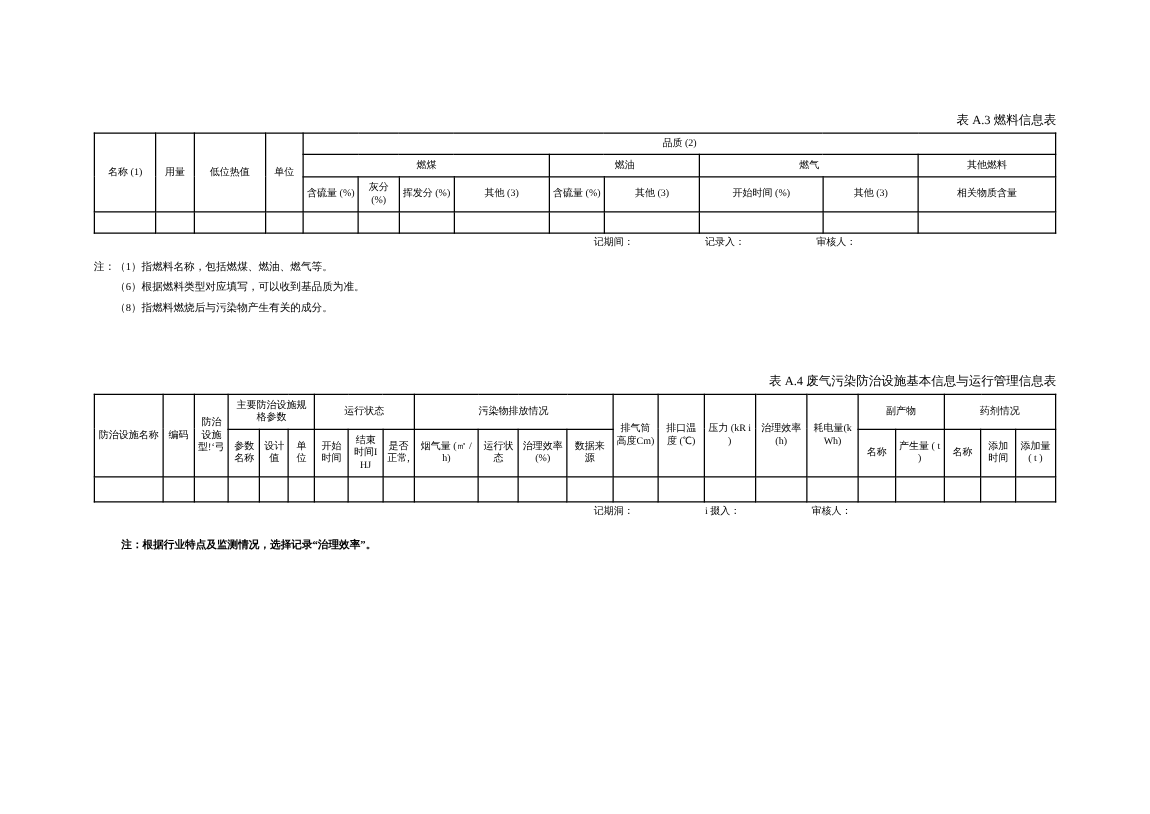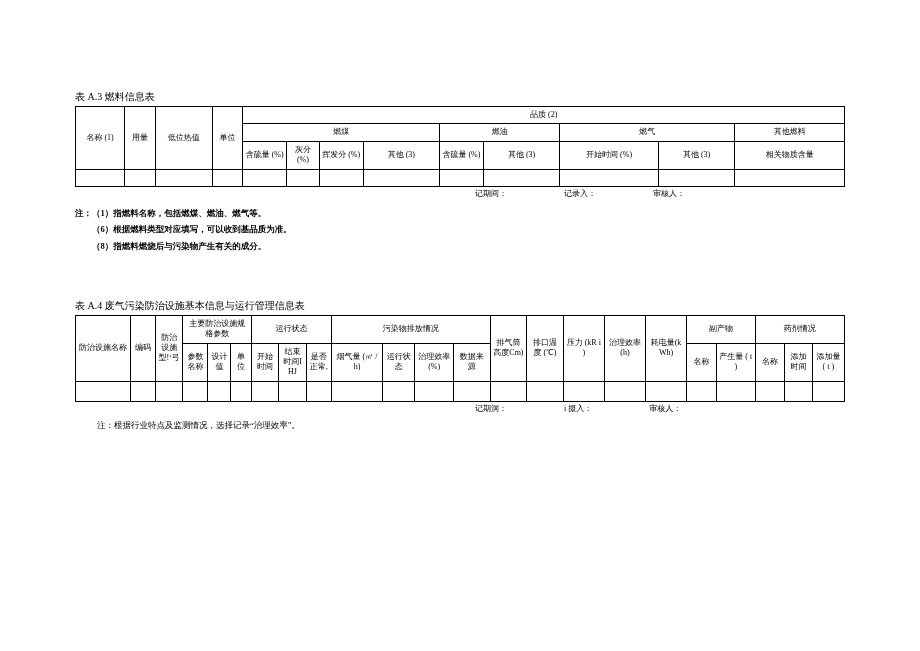--- a/index.html
+++ b/index.html
@@ -7,21 +7,21 @@
       width: 920px;
       height: 651px;
       background: #fff;
       font-family: "SimSun", "宋体", serif;
       font-size: 9px;
       color: #000;
       padding: 90px 75px 0 75px;
       line-height: 1.3;
     }
     .table-title {
-      text-align: left;
+      text-align: right;
       font-size: 10px;
       margin-bottom: 3px;
     }
     table {
       border-collapse: collapse;
       width: 100%;
       table-layout: fixed;
     }
     td, th {
       border: 1px solid #000;
@@ -37,27 +37,27 @@
       font-size: 8px;
       margin-top: 2px;
       padding-left: 400px;
       font-family: Liberation Serif, serif;
     }
     .footer-row span { display: inline-block; margin-right: 55px; }
     .notes {
       font-size: 8.5px;
       margin-top: 6px;
       line-height: 1.9;
-      font-weight: bold;
     }
     .section-gap { height: 45px; }
     .note-single {
       font-size: 8.5px;
-      margin-top: 6px;
+      margin-top: 16px;
       padding-left: 22px;
+      font-weight: bold;
     }
   </style>
 </head>
 <body>
 
 <div class="table-title">表 A.3 燃料信息表</div>
 <table>
   <colgroup>
     <col style="width:45px">
       <col style="width:28px">

